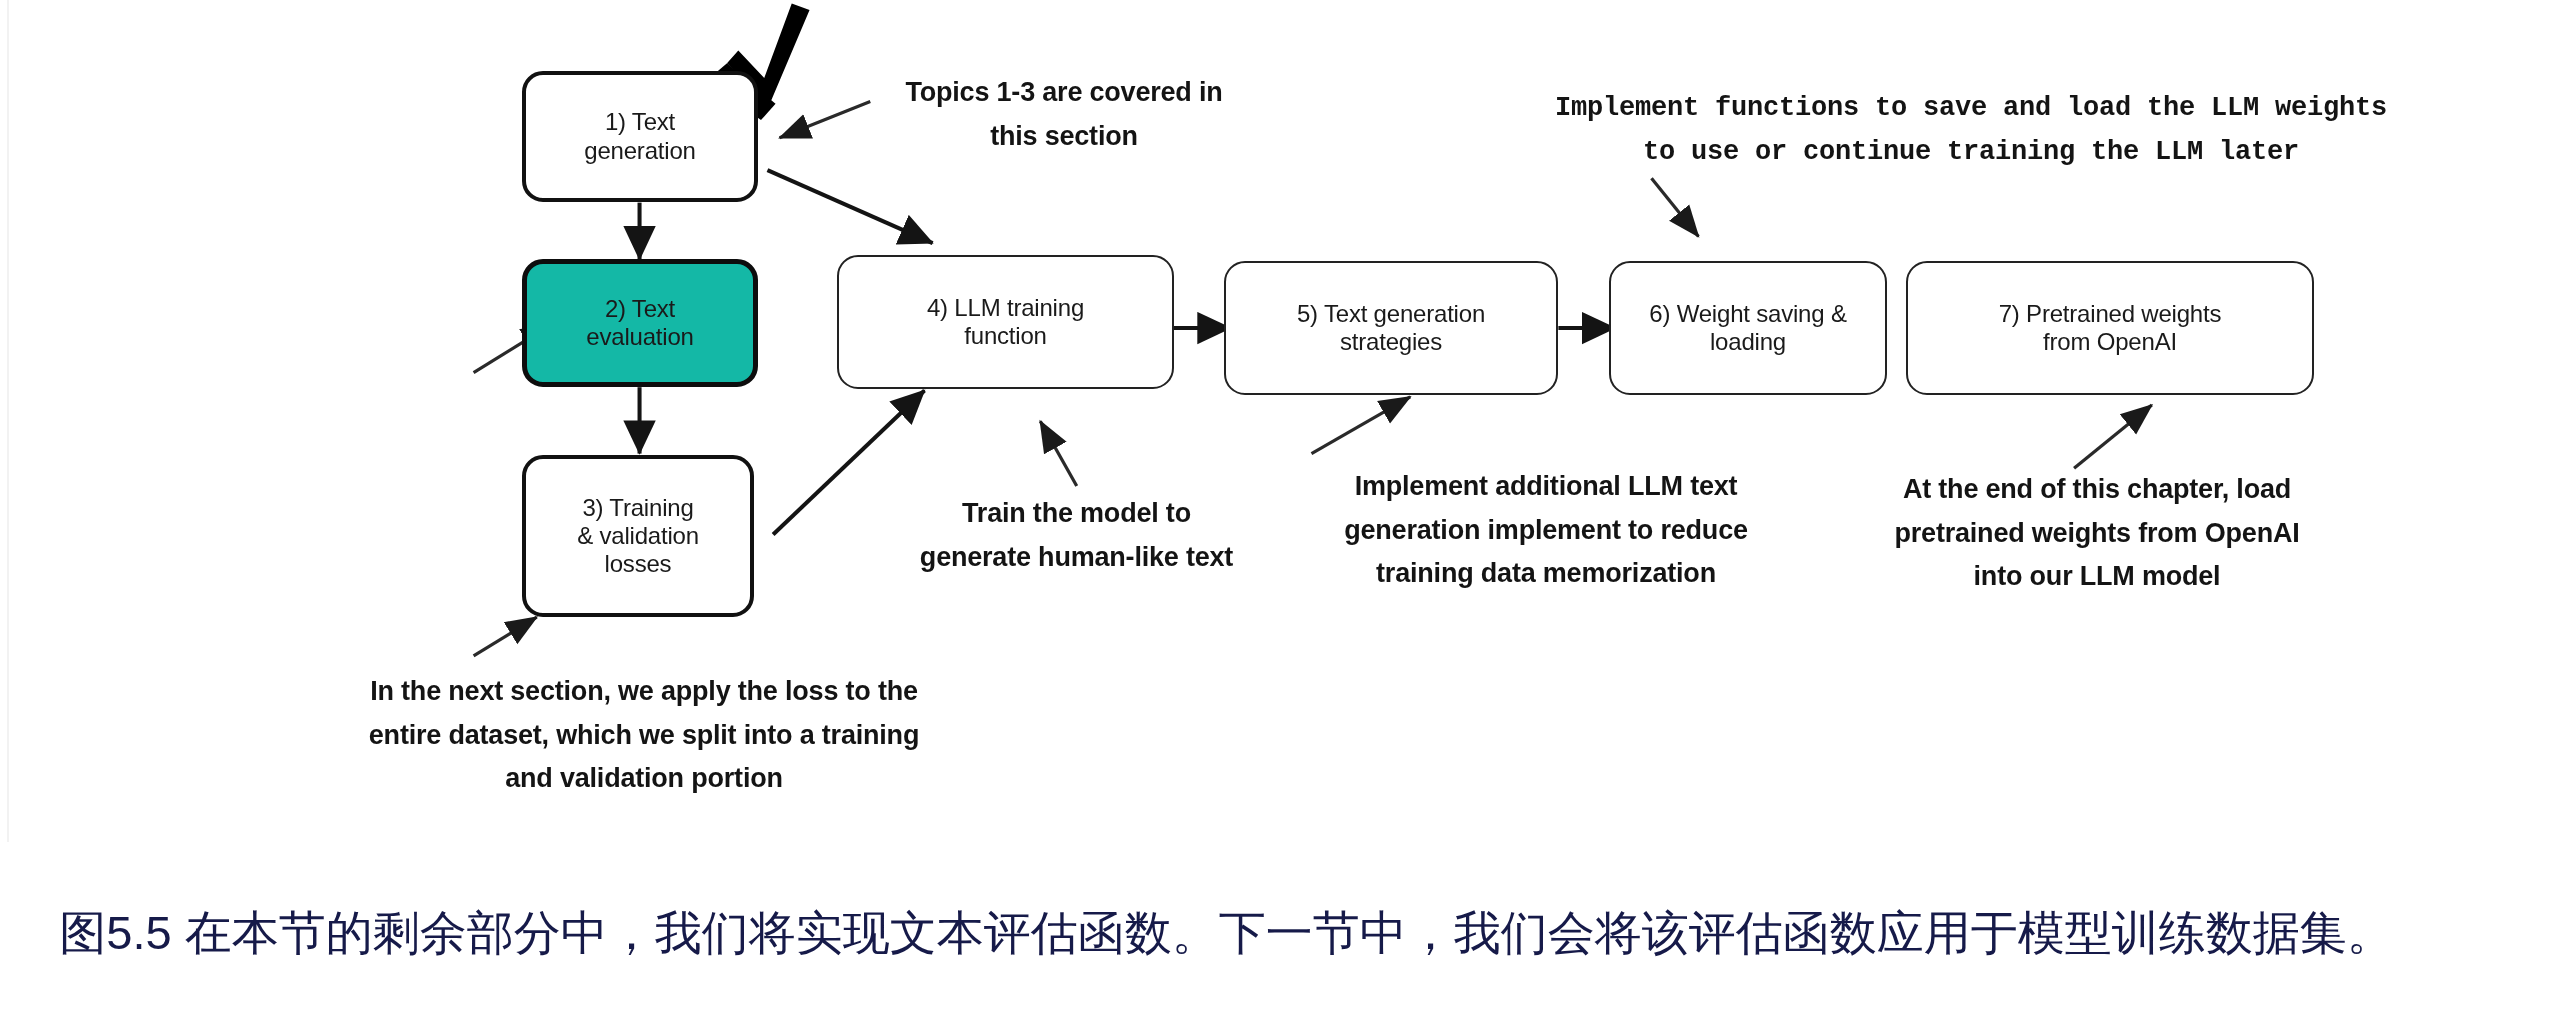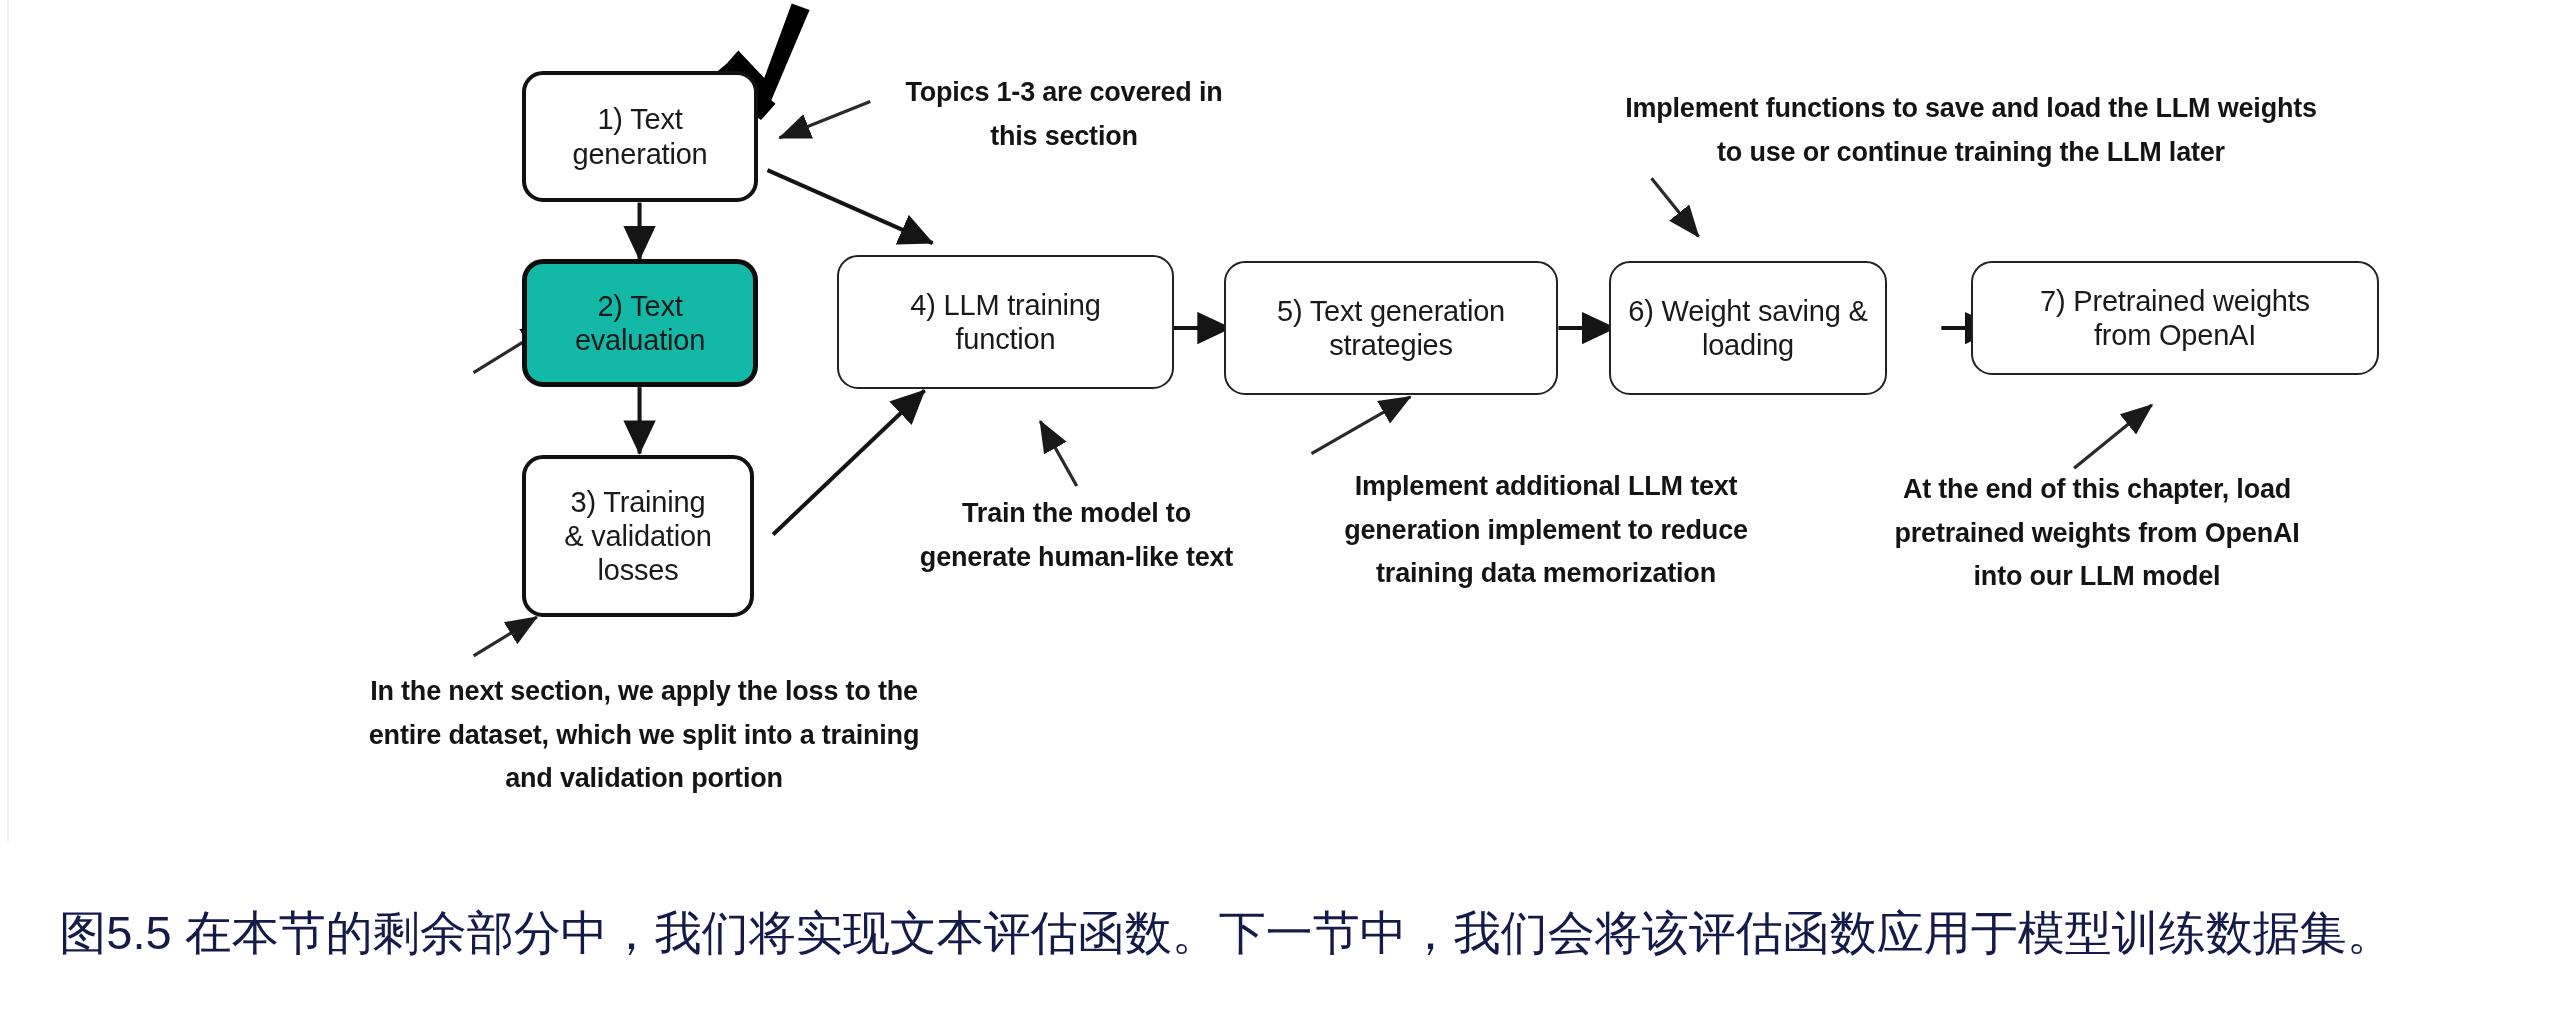--- a/index.html
+++ b/index.html
@@ -41,21 +41,21 @@
     box-sizing: border-box;
     background: #ffffff;
     border: 4px solid #111111;
     border-radius: 21px;
     display: flex;
     align-items: center;
     justify-content: center;
     text-align: center;
     color: #1a1a1a;
     font-family: "Liberation Sans", sans-serif;
-    font-size: 29px;
+    font-size: 24px;
     line-height: 1.18;
     letter-spacing: -0.2px;
     font-weight: 400;
     white-space: pre-line;
   }
   .node.thin {
     border-width: 2.4px;
     border-color: #222222;
   }
   .node.highlight {
@@ -168,41 +168,41 @@
   <div class="node thin" style="left:1224px; top:261px; width:334px; height:134px;text-align:center;">
     <span class="node-label">5) Text generation
 strategies</span>
   </div>
 
   <div class="node thin" style="left:1609px; top:261px; width:278px; height:134px;">
     <span class="node-label">6) Weight saving &amp;
 loading</span>
   </div>
 
-  <div class="node thin" style="left:1971px; top:261px; width:408px; height:114px;">
+  <div class="node thin" style="left:1906px; top:261px; width:408px; height:134px;">
     <span class="node-label">7) Pretrained weights
 from OpenAI</span>
   </div>
 
   <div class="anno" style="left:878px; top:71px; width:372px;">Topics 1-3 are covered in
 this section</div>
 
 
   <div class="anno" style="left:324px; top:670px; width:640px;">In the next section, we apply the loss to the
 entire dataset, which we split into a training
 and validation portion</div>
 
   <div class="anno" style="left:874px; top:492px; width:405px;">Train the model to
 generate human-like text</div>
 
   <div class="anno" style="left:1295px; top:465px; width:502px;">Implement additional LLM text
 generation implement to reduce
 training data memorization</div>
 
-  <div class="anno" style="left:1530px; top:87px; width:882px;">Implement functions to save and load the LLM weights
+  <div class="anno" style="left:1530px; top:87px; width:882px;font-family:Liberation Mono, monospace;">Implement functions to save and load the LLM weights
 to use or continue training the LLM later</div>
 
   <div class="anno" style="left:1846px; top:468px; width:502px;">At the end of this chapter, load
 pretrained weights from OpenAI
 into our LLM model</div>
 
   <div class="caption">图5.5 在本节的剩余部分中，我们将实现文本评估函数。下一节中，我们会将该评估函数应用于模型训练数据集。</div>
 
 </div>
 

